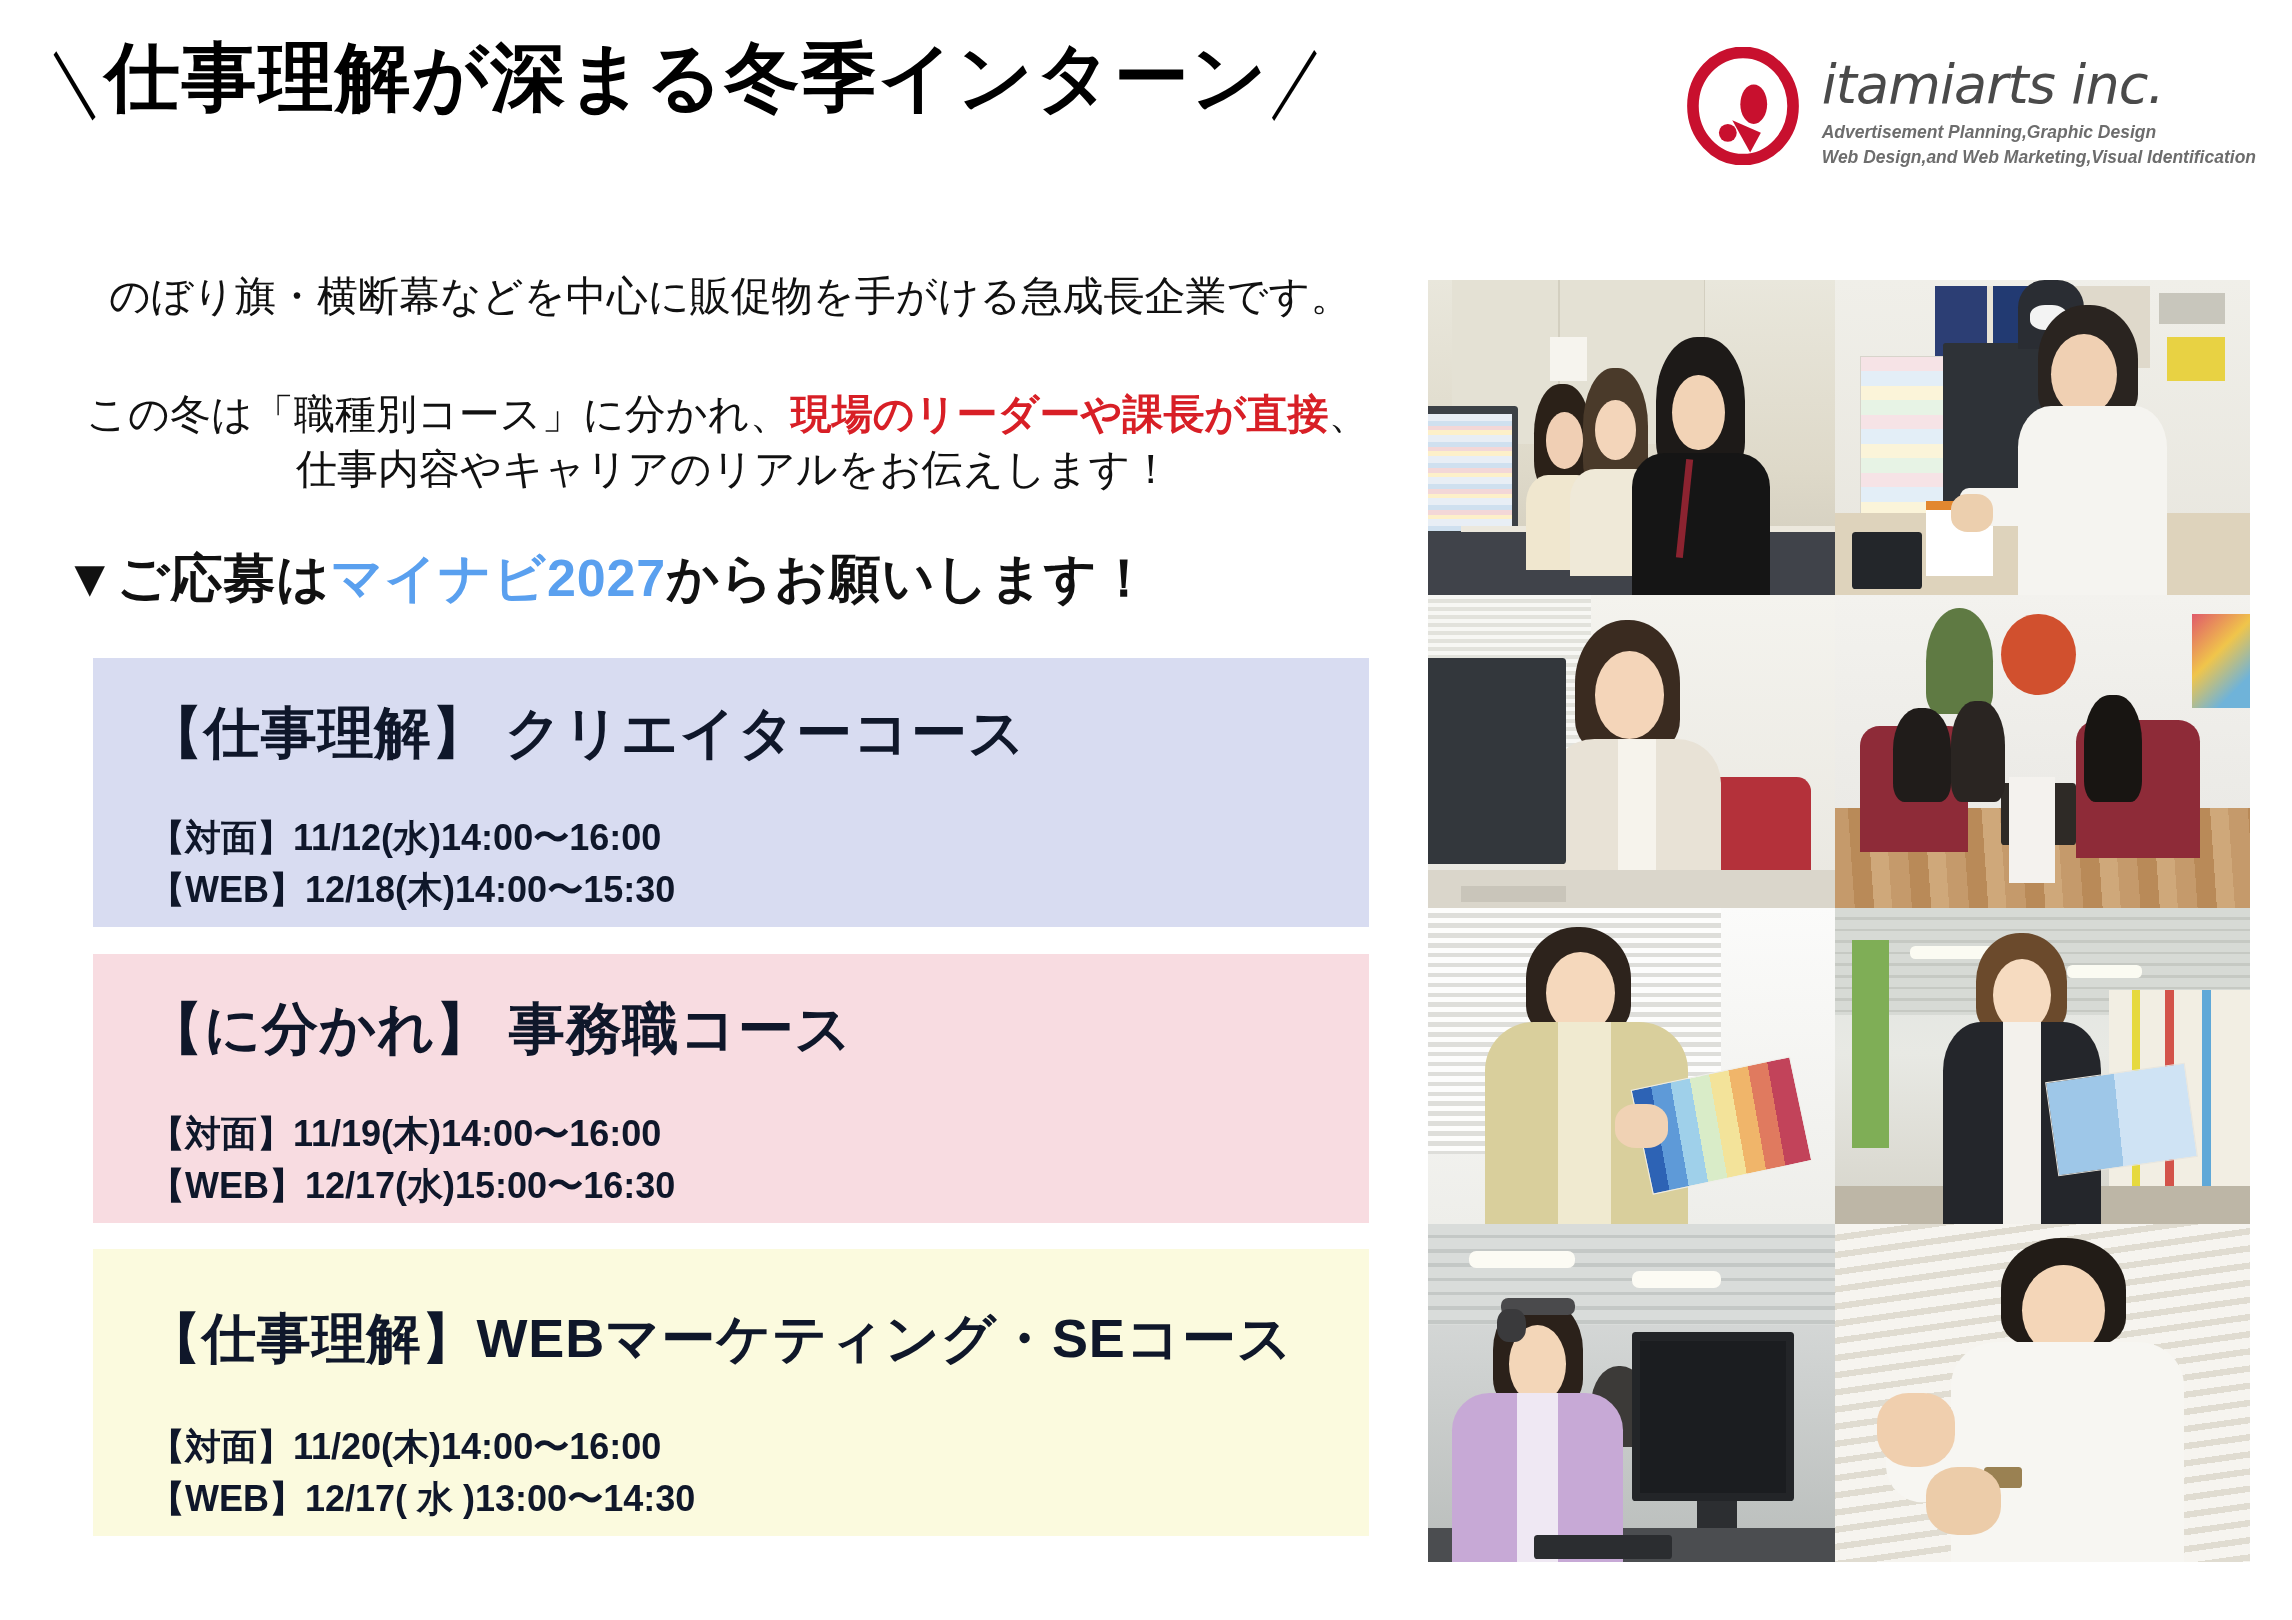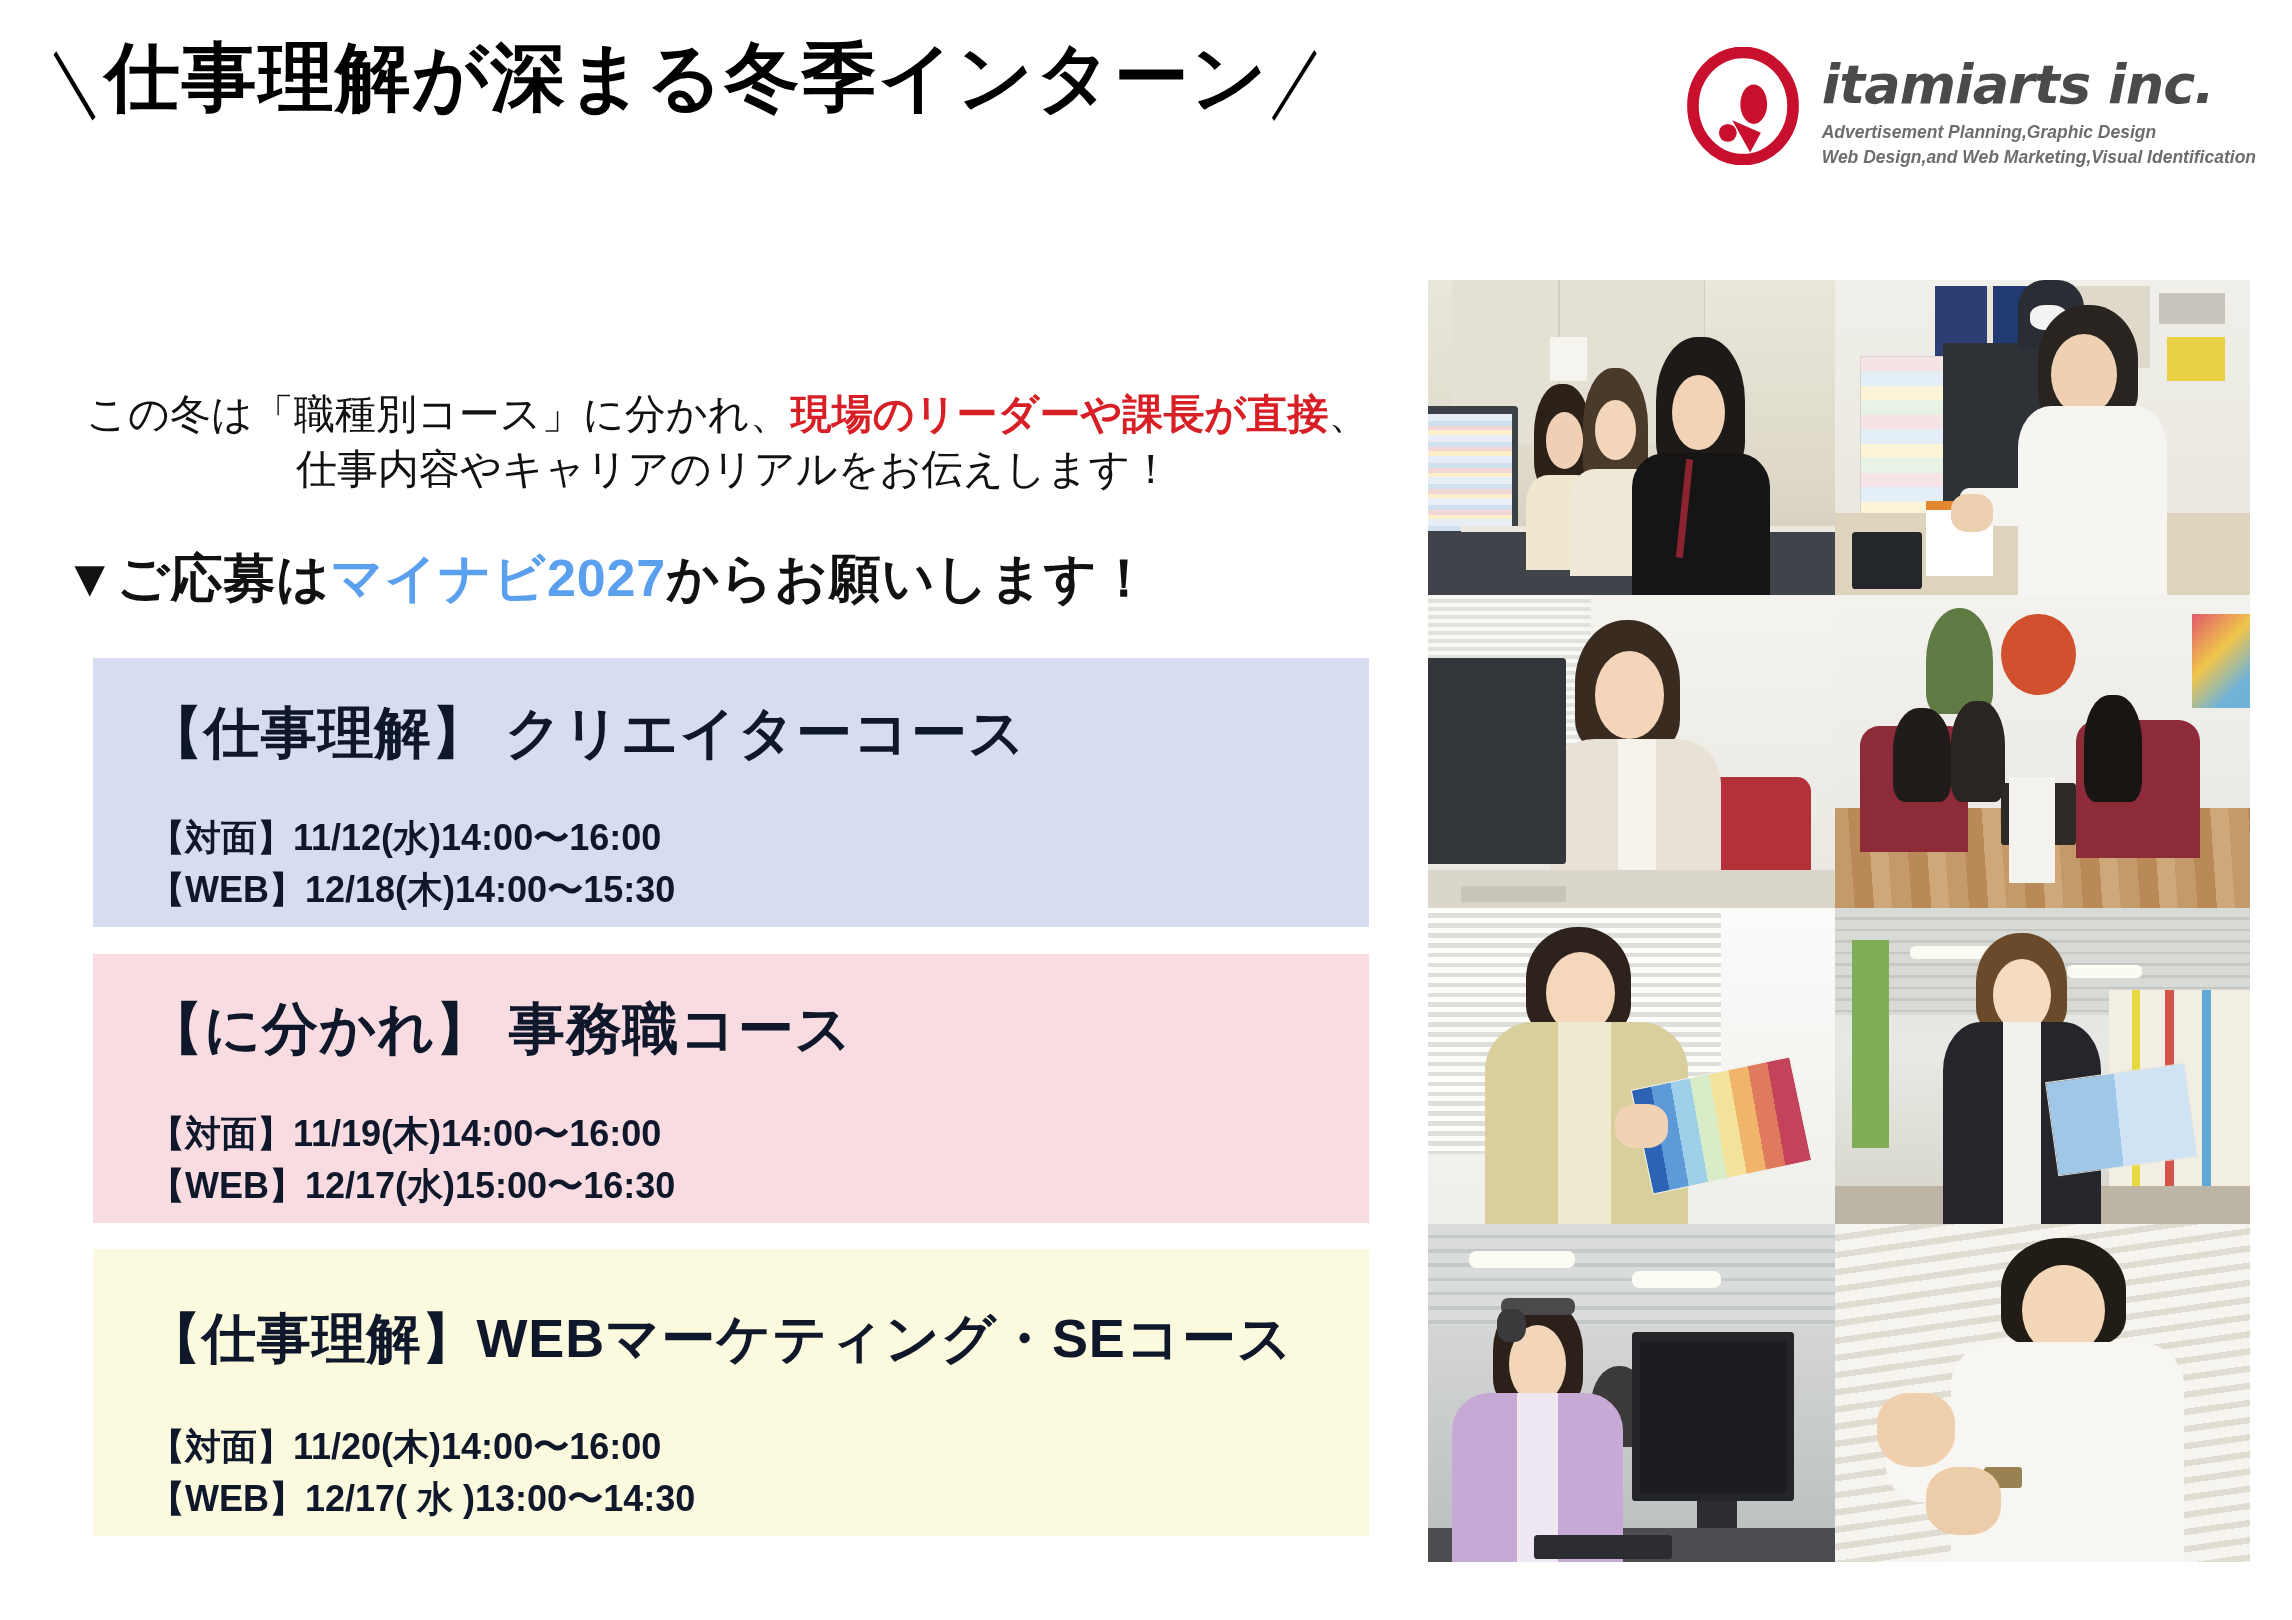--- a/index.html
+++ b/index.html
@@ -32,21 +32,21 @@
 
   
   .logo-block {
     position: absolute; left: 1684px; top: 47px;
     display: flex; align-items: flex-start; gap: 19.7px;
   }
   .logo-mark { width: 118px; height: 118px; flex: 0 0 auto; }
   .logo-text-wrap { padding-top: 10.7px; }
   .logo-word {
     font-family: "DejaVu Sans", sans-serif;
-    font-style: italic; font-weight: 700;
+    font-style: italic; font-weight: 400;
     font-size: 54px; color: #4a4a4a;
     letter-spacing: -0.9px; line-height: 1;
   }
   .logo-tagline {
     font-family: "Liberation Sans", sans-serif;
     font-style: italic; font-weight: 700;
     font-size: 17.5px; color: #6d6d6d;
     line-height: 1.45; margin-top: 8px; letter-spacing: 0px;
   }
 
@@ -272,20 +272,21 @@
     </span>
     <div class="logo-text-wrap">
       <div class="logo-word">itamiarts inc.</div>
       <div class="logo-tagline">
         <div>Advertisement Planning,Graphic Design</div>
         <div>Web Design,and Web Marketing,Visual Identification</div>
       </div>
     </div>
   </div>
 
+  <div class="para p2">のぼり旗・横断幕などを中心に販促物を手がける急成長企業です。</div>
 
   <div class="para p4">仕事内容やキャリアのリアルをお伝えします！</div>
   <div class="para p3">
     <span>この冬は「職種別コース」に分かれ、</span><span class="red">現場のリーダーや課長が直接</span><span>、</span>
   </div>
 
   <div class="cta">
     <span>▼</span><span>ご応募は</span><span class="blue">マイナビ2027</span><span>からお願いします！</span>
   </div>
 

